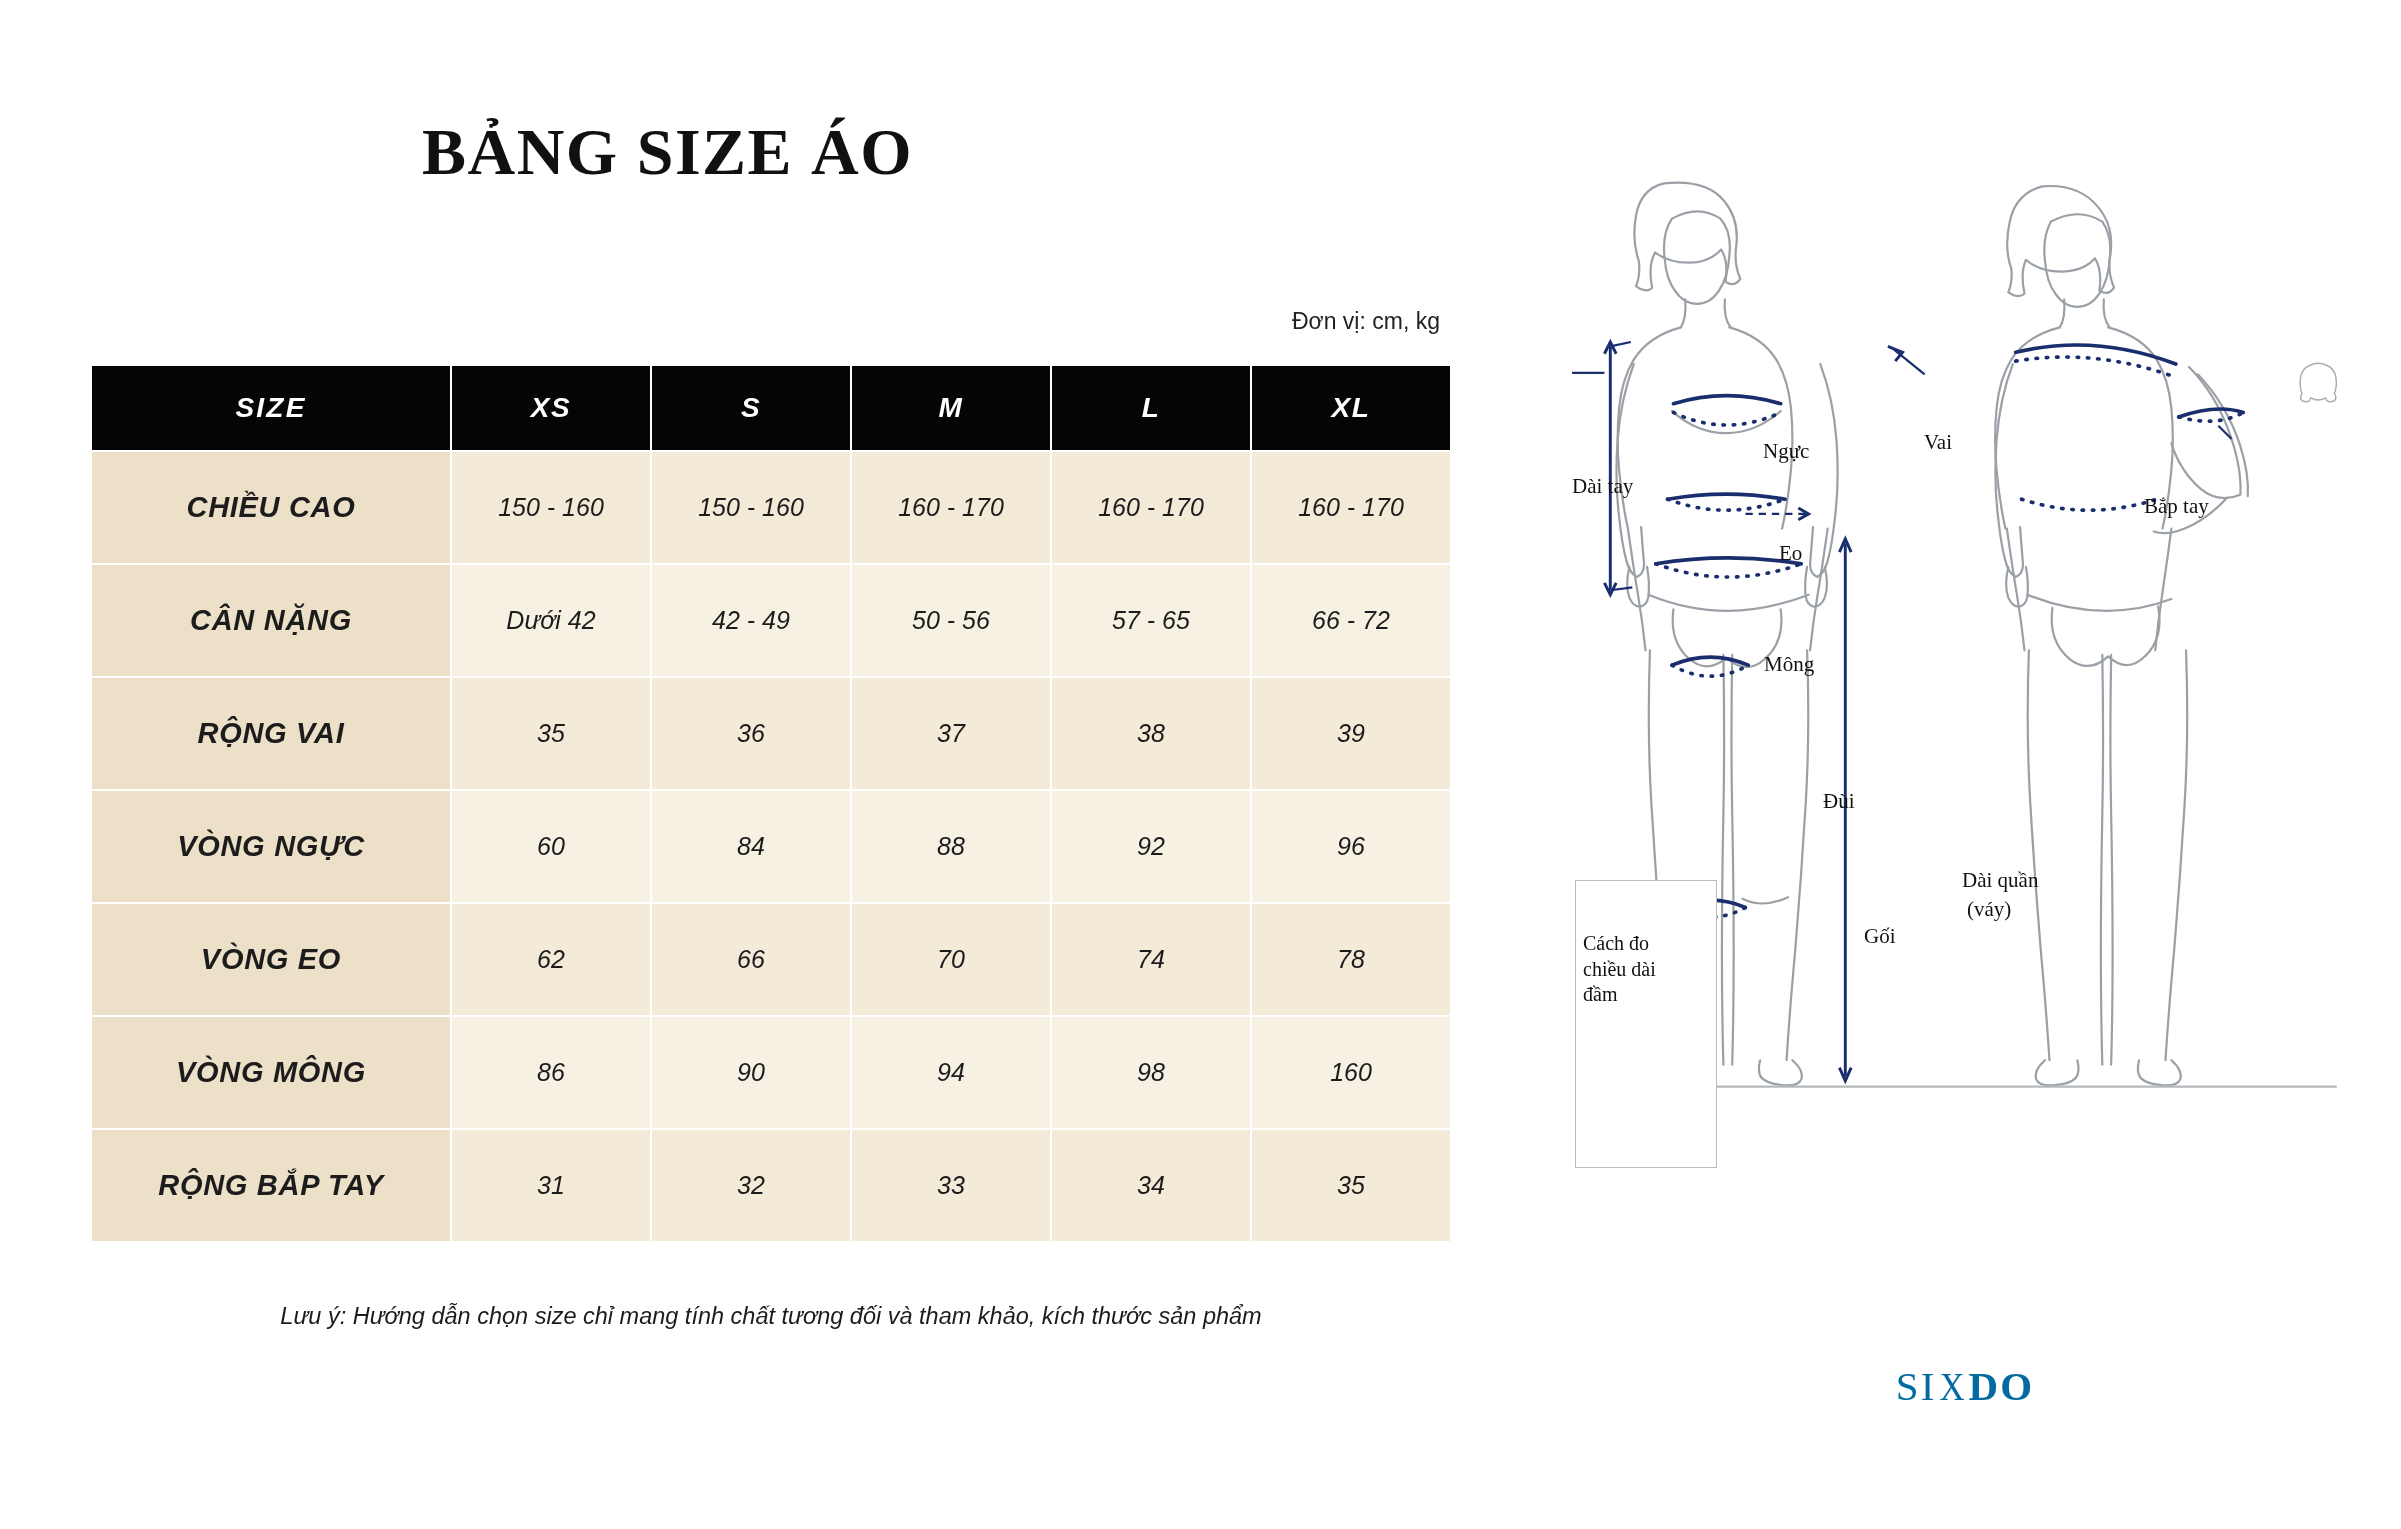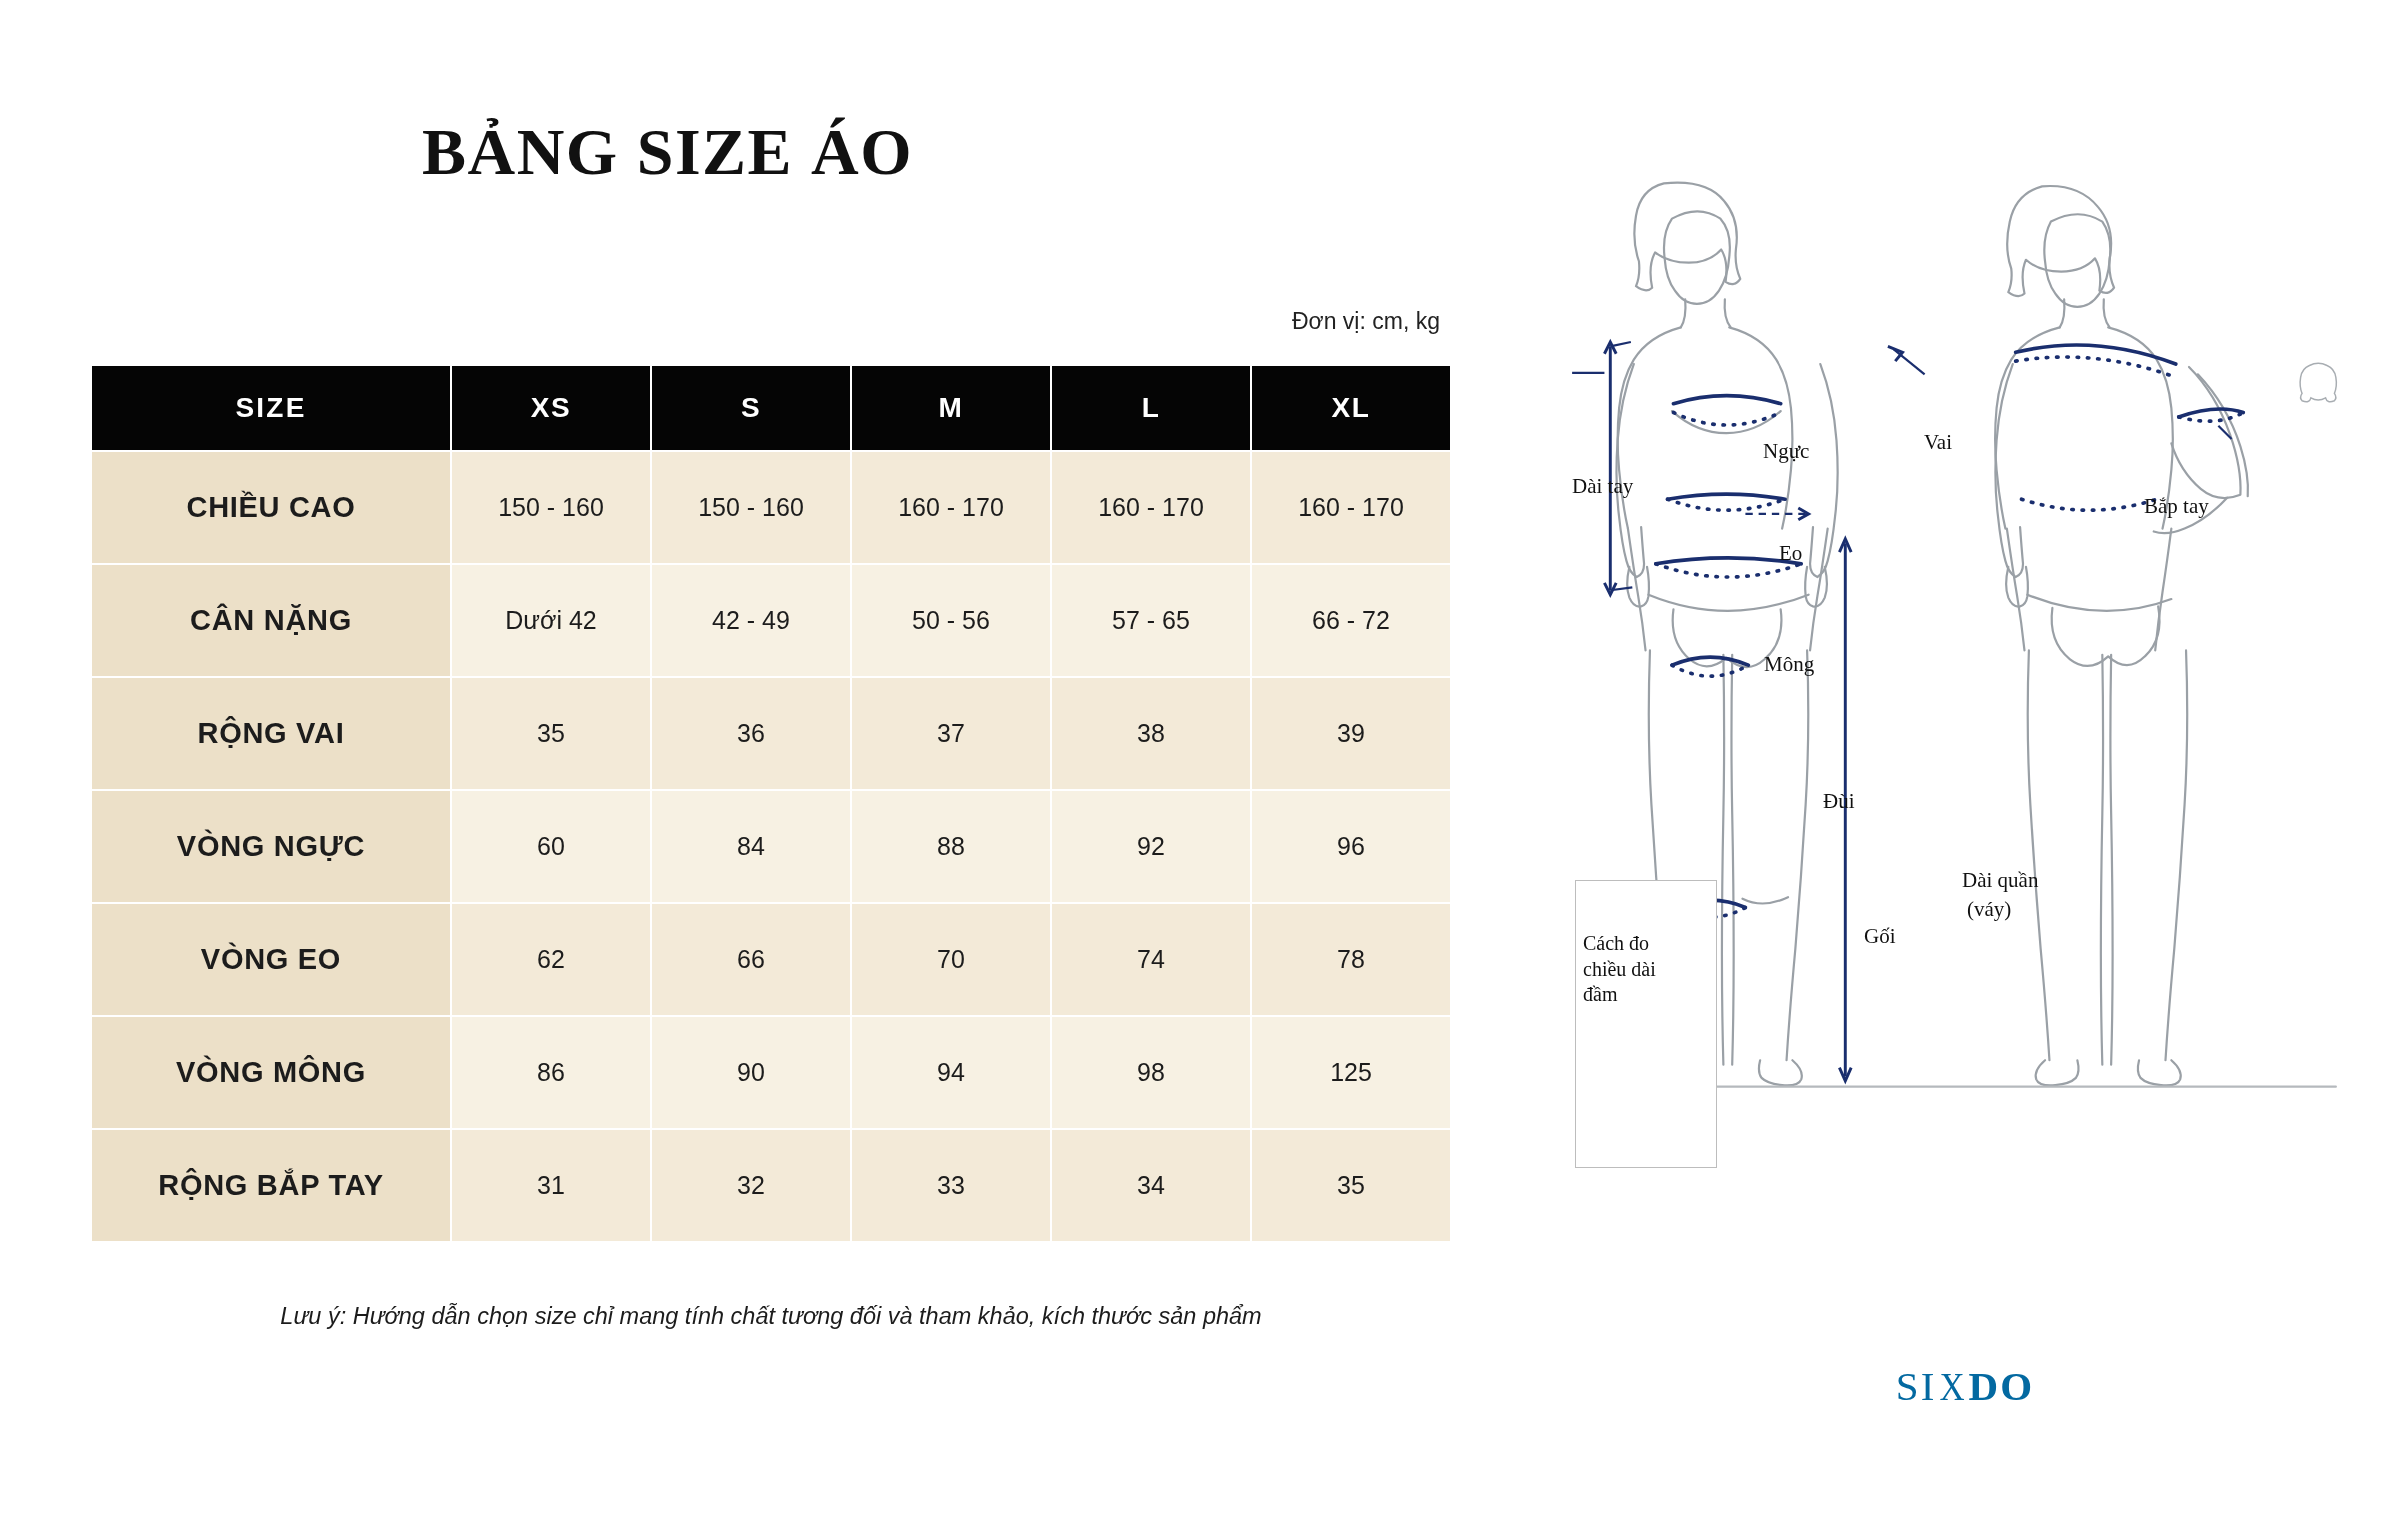--- a/index.html
+++ b/index.html
@@ -58,20 +58,21 @@
   }
   .size-table th,
   .size-table td {
     border: 2.2px solid #ffffff;
     text-align: center;
     vertical-align: middle;
     height: 109px;
     font-size: 25px;
     font-weight: 400;
     color: #1c1c1c;
+    font-style: italic;
   }
   .size-table thead th {
     background: #050505;
     color: #ffffff;
     font-weight: 700;
     font-size: 28px;
     letter-spacing: 1.5px;
     height: 82px;
   }
   .size-table thead th.head-label {
@@ -241,21 +242,21 @@
           <td class="val">70</td>
           <td class="val">74</td>
           <td class="val">78</td>
         </tr>
         <tr class="band-b">
           <td class="row-label">VÒNG MÔNG</td>
           <td class="val">86</td>
           <td class="val">90</td>
           <td class="val">94</td>
           <td class="val">98</td>
-          <td class="val">125</td>
+          <td class="val">160</td>
         </tr>
         <tr class="band-a">
           <td class="row-label">RỘNG BẮP TAY</td>
           <td class="val">31</td>
           <td class="val">32</td>
           <td class="val">33</td>
           <td class="val">34</td>
           <td class="val">35</td>
         </tr>
       </tbody>

